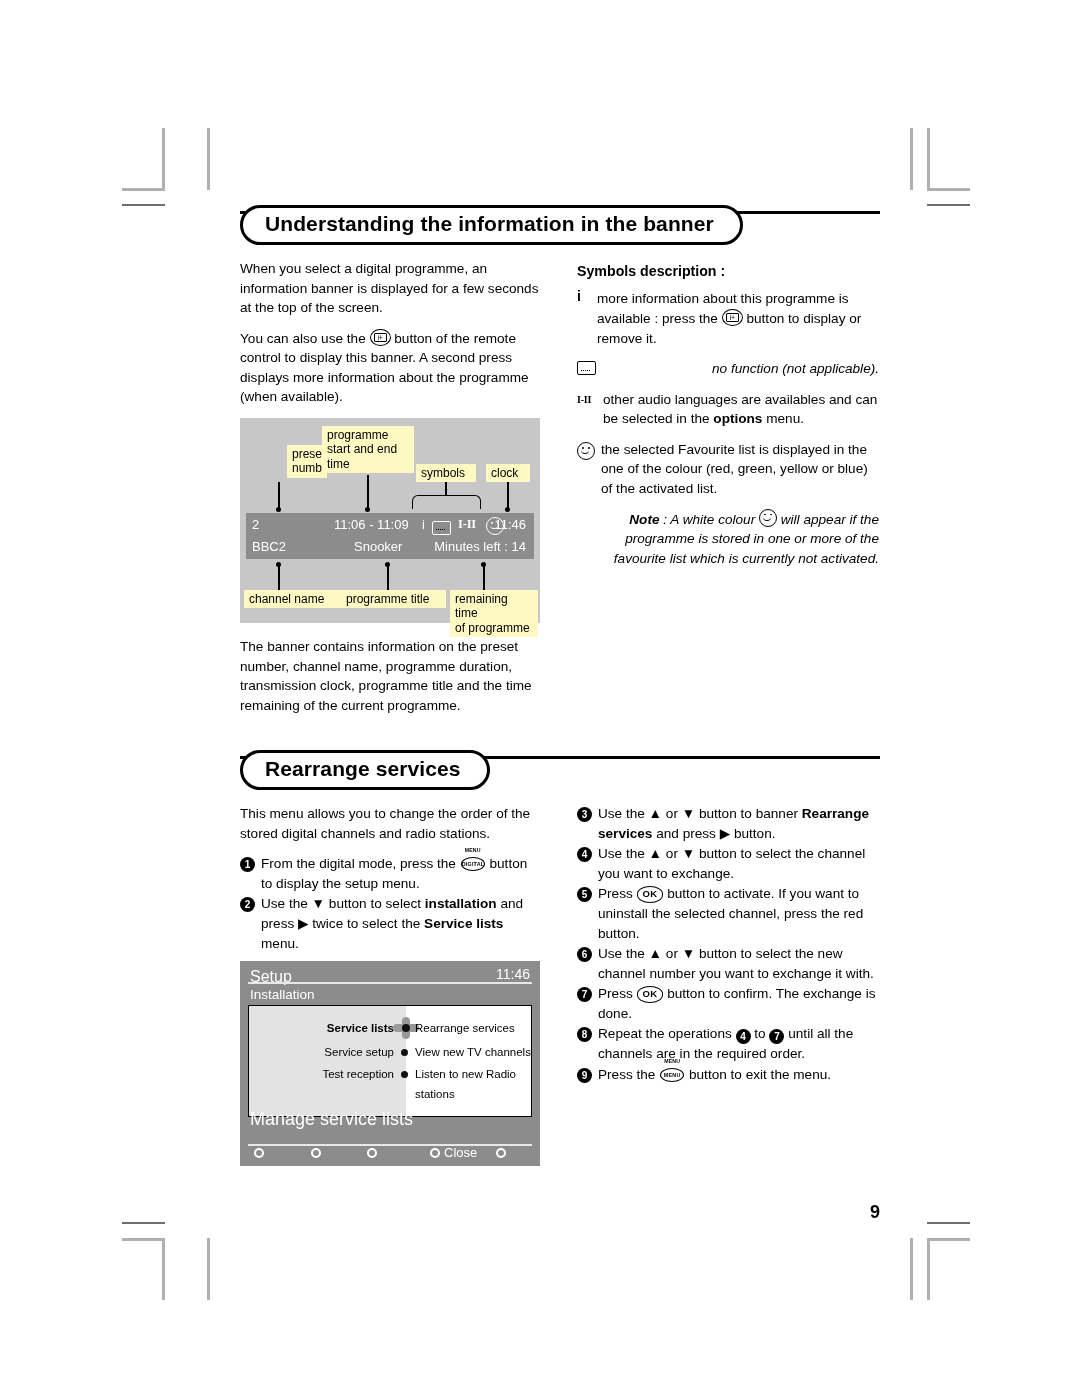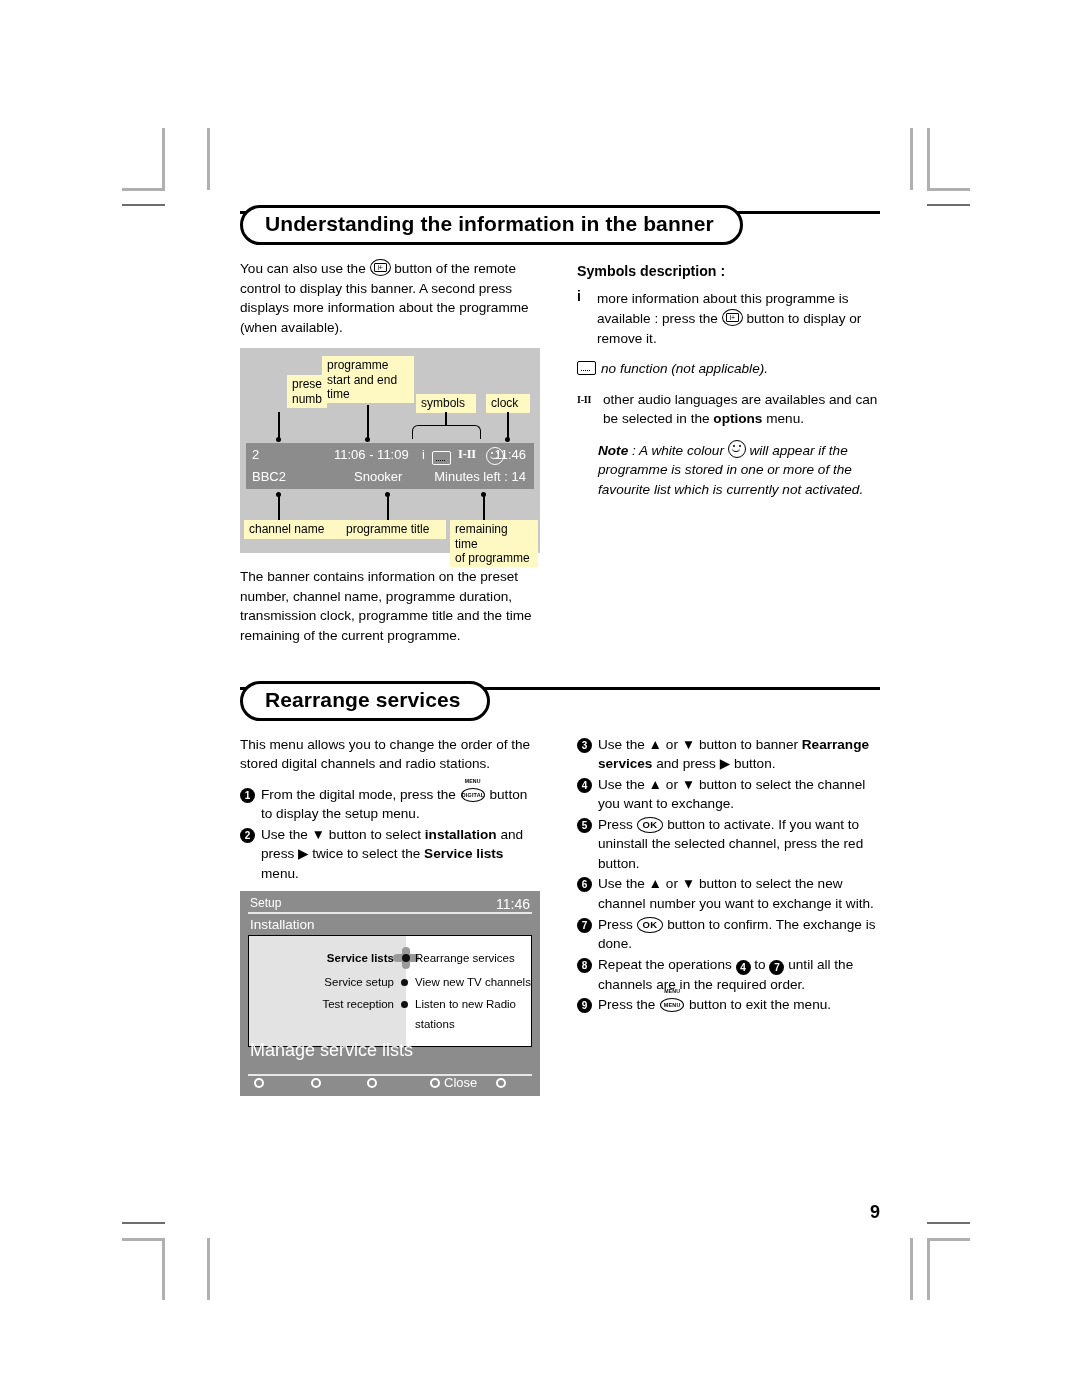--- a/index.html
+++ b/index.html
@@ -63,21 +63,21 @@
     display: flex;
     gap: 35px;
   }
   .col {
     width: 302px;
     font-size: 13.6px;
     line-height: 1.44;
   }
   .col p { margin: 0 0 11px 0; }
   .bold { font-weight: bold; }
-  .ital { font-style: italic; }
+  .ital { font-style: italic; text-align: right; }
 
   h3.sub {
     font-size: 14.2px;
     font-weight: bold;
     margin: 2px 0 8px 0;
   }
 
   
   .ic {
     display: inline-block;
@@ -283,21 +283,21 @@
     width: 300px;
     height: 205px;
     background: #8c8c8c;
     margin-top: 8px;
     color: #ffffff;
     font-size: 12.5px;
   }
   .tv-title {
     position: absolute;
     left: 10px; top: 4px;
-    font-size: 12px;
+    font-size: 16px;
   }
   .tv-clock {
     position: absolute;
     right: 10px; top: 3px;
     font-size: 14px;
   }
   .tv-hr {
     position: absolute;
     left: 8px; right: 8px;
     height: 1.4px;
@@ -433,20 +433,21 @@
 <div id="page">
 
   <div class="section-head">
     <div class="rule"></div>
     <div class="pill">Understanding the information in the banner</div>
   </div>
 
   <div class="cols">
 
     <div class="col">
+      <p>When you select a digital programme, an information banner is displayed for a few seconds at the top of the screen.</p>
       <p><span>You can also use the</span>
         <span class="ic ic-info"><i>i+</i></span>
         <span>button of the remote control to display this banner. A second press displays more information about the programme (when available).</span></p>
 
 
       <div class="diagram">
 
         <div class="dlabel" style="left:8px; top:27px; width:40px;margin-left:39px;">preset<br>number</div>
         <div class="dlabel" style="left:82px; top:8px; width:92px;">programme<br>start and end<br>time</div>
         <div class="dlabel" style="left:176px; top:46px; width:60px;">symbols</div>
@@ -524,20 +525,28 @@
         <div class="txt ital">no function (not applicable).</div>
       </div>
 
       <div class="step" style="margin-bottom:11px;">
         <div class="num ic-audio" style="background:transparent;color:#000;width:20px;margin-top:1px;text-align:left;line-height:17px;">I-II</div>
         <div class="txt"><span>other audio languages are availables and can be selected in the</span>
           <span class="bold">options</span>
           <span>menu.</span></div>
       </div>
 
+      <div class="step" style="margin-bottom:10px;">
+        <div class="num" style="background:transparent;width:18px;margin-top:2px;">
+          <span class="ic ic-smiley">
+            <span class="eye l"></span><span class="eye r"></span><span class="mouth"></span>
+          </span>
+        </div>
+        <div class="txt">the selected Favourite list is displayed in the one of the colour (red, green, yellow or blue) of the activated list.</div>
+      </div>
 
       <p class="ital" style="padding-left:21px;">
         <span class="bold" style="font-style:italic;">Note</span>
         <span>: A white colour</span>
         <span class="ic ic-smiley">
           <span class="eye l"></span><span class="eye r"></span><span class="mouth"></span>
         </span>
         <span>will appear if the programme is stored in one or more of the favourite list which is currently not activated.</span>
       </p>
     </div>

